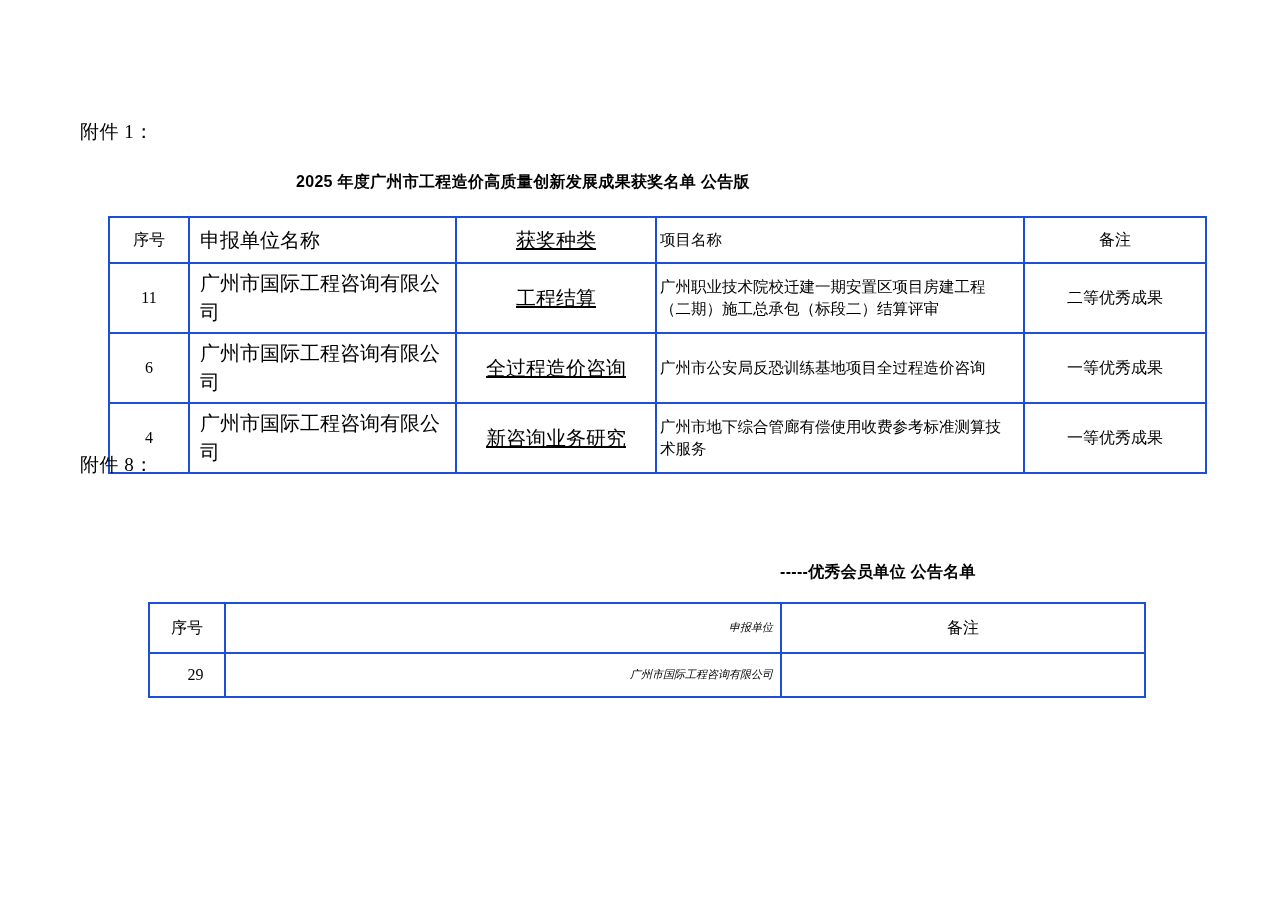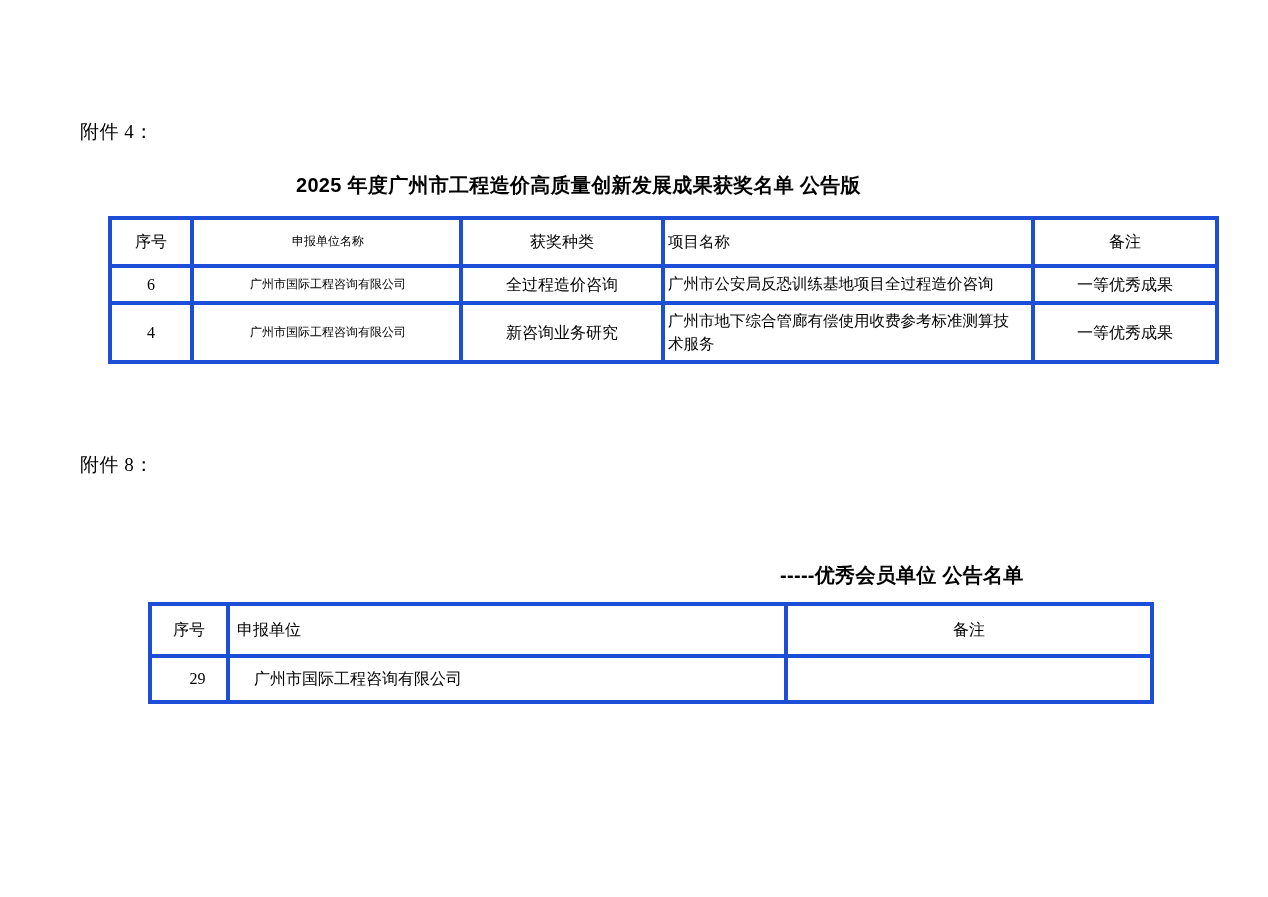--- a/index.html
+++ b/index.html
@@ -27,94 +27,101 @@
     position: absolute;
     font-size: 19px;
     letter-spacing: 0.5px;
     font-family: "Liberation Serif", "DejaVu Serif", serif;
   }
   #attach1-label { left: 80px; top: 119px; }
   #attach2-label { left: 80px; top: 452px; }
 
   .doc-title {
     position: absolute;
-    font-size: 20px;
+    font-size: 16px;
     font-weight: bold;
     font-family: "Liberation Sans", "DejaVu Sans", sans-serif;
     letter-spacing: 0.3px;
     white-space: nowrap;
   }
   #title1 { left: 296px; top: 172px; }
   #title2 { left: 368px; top: 515px; }
   #title2b { left: 780px; top: 562px; }
 
   table.grid {
     position: absolute;
     border-collapse: collapse;
     table-layout: fixed;
     font-family: "Liberation Serif", "DejaVu Serif", serif;
   }
   table.grid td, table.grid th {
-    border: 4px solid #1d4ed8;
+    border: 2px solid #1d4ed8;
     padding: 5px 7px;
     vertical-align: middle;
     font-weight: normal;
     font-size: 16px;
     line-height: 1.45;
   }
   table.grid th {
     text-align: center;
     font-size: 18px;
   }
 
   
   #table1 {
     left: 108px;
     top: 216px;
     width: 1022px;
   }
   #table1 .c-no    { width: 64px;  text-align: center; font-size: 16px; }
-  #table1 .c-unit  { width: 248px; text-align: center;   font-size: 12px; padding-left: 10px; }
-  #table1 .c-type  { width: 184px; text-align: center; font-size: 16px; }
+  #table1 .c-unit  { width: 248px; text-align: left;   font-size: 20px; padding-left: 10px; }
+  #table1 .c-type  { width: 184px; text-align: center; font-size: 20px; text-decoration: underline; }
   #table1 .c-proj  { width: 356px; text-align: left;   font-size: 15.5px; padding-left: 3px; }
   #table1 .c-note  { width: 166px; text-align: center; font-size: 16px; }
   #table1 thead th { height: 34px; }
 
   
   #table2 {
     left: 148px;
     top: 602px;
     width: 948px;
   }
   #table2 .c2-no   { width: 60px;  text-align: center; font-size: 16px; }
-  #table2 .c2-unit { width: 540px; text-align: left; font-size: 16px; }
+  #table2 .c2-unit { width: 540px; text-align: right; font-size: 11px; font-style: italic; }
   #table2 .c2-note { width: 348px; text-align: center; font-size: 16px; }
   #table2 thead th { height: 38px; font-size: 18px; }
   #table2 tbody td { height: 32px; padding-left: 24px; }
 </style>
 </head>
 <body>
 
 <div class="page">
 
-  <div class="attach-label" id="attach1-label">附件 4：</div>
+  <div class="attach-label" id="attach1-label">附件 1：</div>
 
   <div class="doc-title" id="title1">2025 年度广州市工程造价高质量创新发展成果获奖名单  公告版</div>
 
   <table class="grid" id="table1">
     <thead>
       <tr>
         <th class="c-no">序号</th>
         <th class="c-unit">申报单位名称</th>
         <th class="c-type">获奖种类</th>
         <th class="c-proj">项目名称</th>
         <th class="c-note">备注</th>
       </tr>
     </thead>
     <tbody>
+      <tr>
+        <td class="c-no">11</td>
+        <td class="c-unit">广州市国际工程咨询有限公司</td>
+        <td class="c-type">工程结算</td>
+        <td class="c-proj">广州职业技术院校迁建一期安置区项目房建工程（二期）施工总承包（标段二）结算评审</td>
+        <td class="c-note">二等优秀成果</td>
+      </tr>
       <tr>
         <td class="c-no">6</td>
         <td class="c-unit">广州市国际工程咨询有限公司</td>
         <td class="c-type">全过程造价咨询</td>
         <td class="c-proj">广州市公安局反恐训练基地项目全过程造价咨询</td>
         <td class="c-note">一等优秀成果</td>
       </tr>
       <tr>
         <td class="c-no">4</td>
         <td class="c-unit">广州市国际工程咨询有限公司</td>

